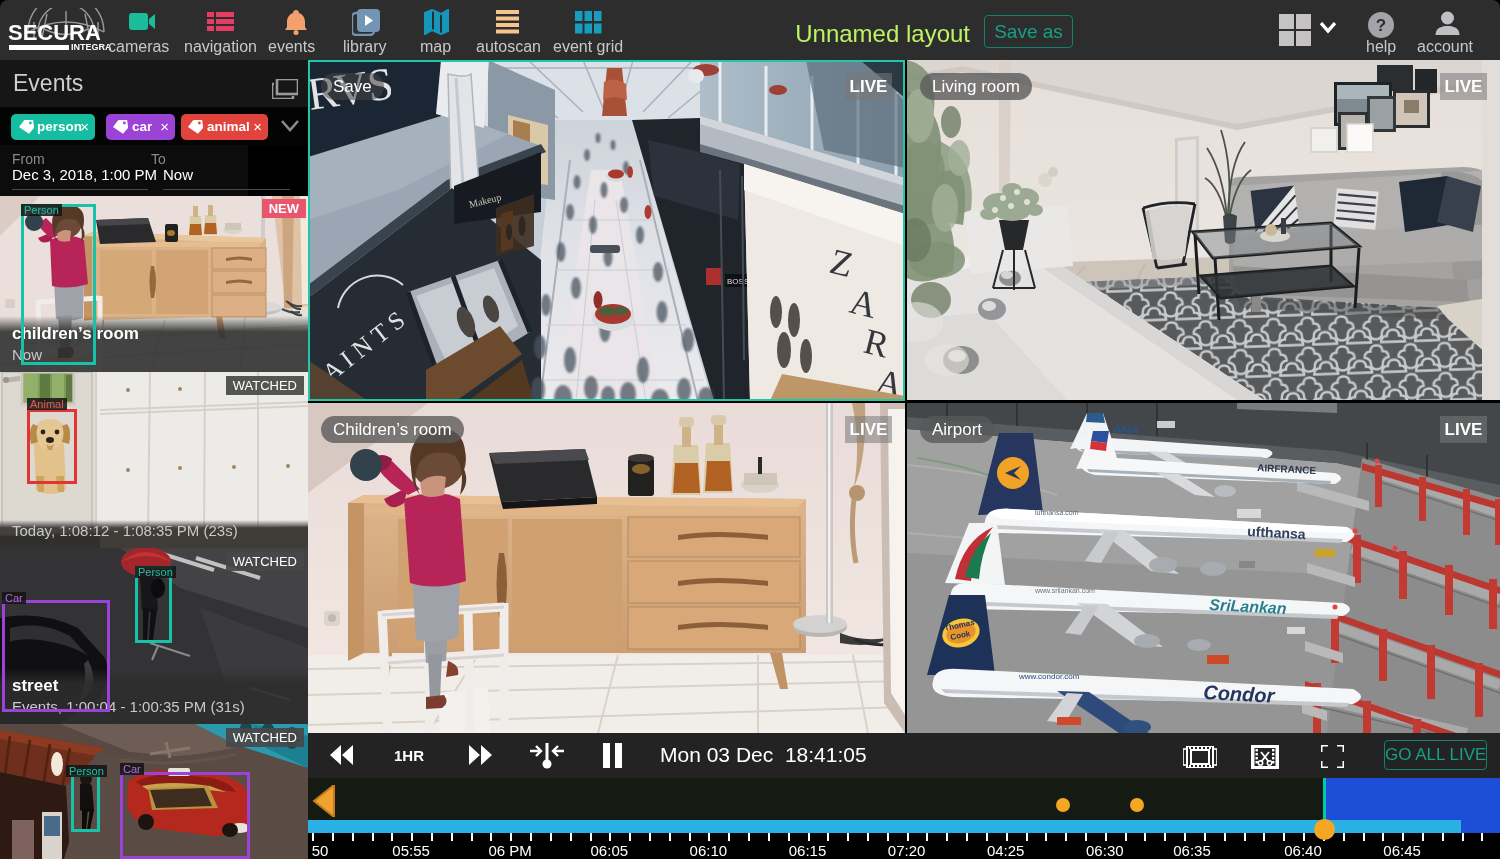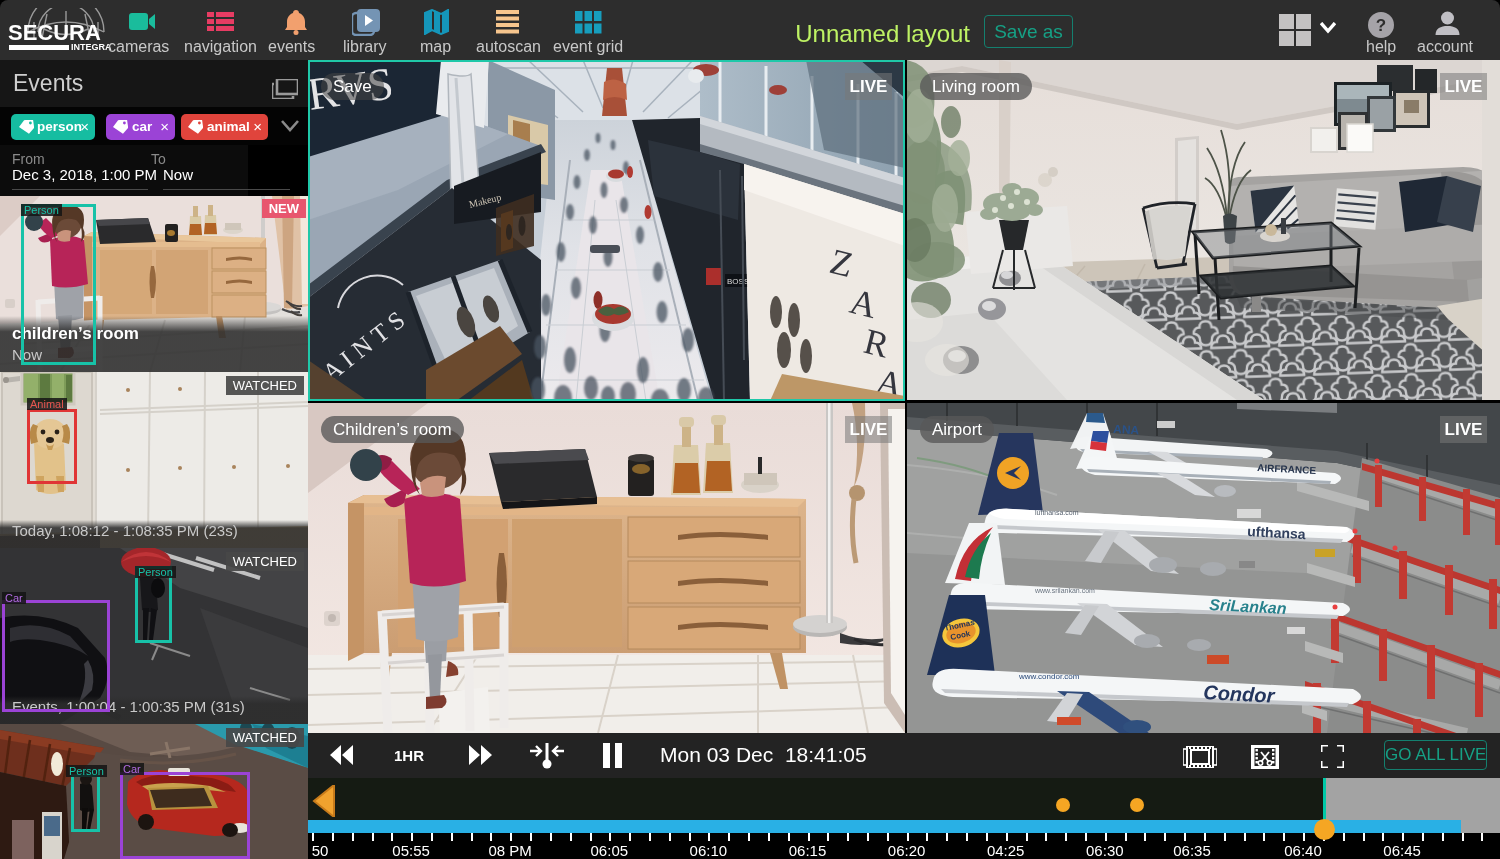--- a/index.html
+++ b/index.html
@@ -35,21 +35,21 @@
 .blab{position:absolute;font-size:11px;padding:0 3px;background:rgba(20,20,20,.85);white-space:nowrap;}
 
 .cell{position:absolute;overflow:hidden;background:#181818;}
 .cam-lbl{position:absolute;left:13px;top:13px;height:27px;border-radius:14px;background:rgba(88,88,88,.78);color:#fff;font-size:17px;line-height:27px;padding:0 12px;}
 .live{position:absolute;right:13px;top:13px;width:47px;height:27px;background:rgba(120,120,120,.55);color:#fff;font-weight:bold;font-size:17px;line-height:27px;text-align:center;}
 #selb{position:absolute;left:308px;top:60px;width:597px;height:341px;border:2px solid #1fc8a9;pointer-events:none;z-index:5;}
 
 #ctrlbar{position:absolute;left:308px;top:733px;width:1192px;height:45px;background:#232323;}
 #ctrlbar .dt{position:absolute;left:352px;top:10px;font-size:21px;color:#fff;}
 #goall{position:absolute;right:13px;top:7px;width:103px;height:30px;border:1px solid #14806f;border-radius:4px;color:#16a085;font-size:17px;text-align:center;line-height:28px;white-space:nowrap;}
-#tl{position:absolute;left:308px;top:778px;width:1192px;height:63px;background:#a3a3a3;}
+#tl{position:absolute;left:308px;top:778px;width:1192px;height:63px;background:#1d4ed8;}
 #tl-green{position:absolute;left:0;top:0;width:1016px;height:42px;background:#151b13;}
 #tl-blue{position:absolute;left:0;top:42px;width:1153px;height:13px;background:#29b0e5;}
 #tl-ticks{position:absolute;left:0;top:55px;width:1192px;height:26px;background:#000;}
 .tick{position:absolute;top:0;width:2px;height:8px;background:#fff;}
 .tlab{position:absolute;top:9px;font-size:15px;color:#fff;transform:translateX(-50%);white-space:nowrap;}
 #cursor{position:absolute;left:1015px;top:0;width:3px;height:43px;background:#00c9a7;}
 .odot{position:absolute;width:14px;height:14px;border-radius:50%;background:#f5a623;}
 </style>
 </head>
 <body>
@@ -376,20 +376,21 @@
       <path d="M10 80 Q40 72 70 88 L88 108 Q70 96 40 92 Q20 90 10 94 Z" fill="#2e2e33"></path>
       <path d="M88 112 Q96 126 92 142 L78 156 Q88 134 84 116 Z" fill="#3c3c42"></path>
 
       <ellipse cx="146" cy="14" rx="25" ry="15" fill="#a4262a"></ellipse>
       <path d="M121 14 Q146 2 171 14 Q146 -6 121 14 Z" fill="#c03438"></path>
       <path d="M140 30 Q150 26 156 32 L158 62 Q150 66 142 62 Z" fill="#17171a"></path>
       <path d="M143 60 L149 60 L147 92 L143 92 Z M151 60 L157 62 L153 92 L149 92 Z" fill="#101013"></path>
       <ellipse cx="158" cy="40" rx="7" ry="10" fill="#0c0c0e"></ellipse>
     </svg>
     <div class="cap">
+          <div class="n">street</div>
           <div class="d">Events, 1:00:04 - 1:00:35 PM (31s)</div>
         </div>
     <div class="badge-w">WATCHED</div>
     <div class="bbox" style="left:135px;top:18px;width:37px;height:77px;border-width:3px;border-color:#17c2a8;"></div>
     <div class="blab" style="left:135px;top:18px;color:#17c2a8;">Person</div>
     <div class="bbox" style="left:2px;top:52px;width:108px;height:112px;border-width:3px;border-color:#9b43d6;"></div>
     <div class="blab" style="left:2px;top:44px;color:#b06ae0;">Car</div>
   </div>
 
   <div class="thumb" id="th4" style="top:664px;height:135px;">
@@ -1182,21 +1183,21 @@
         <div class="tick" style="left:43.6px"></div>
         <div class="tick" style="left:63.5px"></div>
         <div class="tick" style="left:83.3px"></div>
         <div class="tick" style="left:103.1px"></div>
         <div class="tlab" style="left:103.1px">05:55</div>
         <div class="tick" style="left:122.9px"></div>
         <div class="tick" style="left:142.7px"></div>
         <div class="tick" style="left:162.6px"></div>
         <div class="tick" style="left:182.4px"></div>
         <div class="tick" style="left:202.2px"></div>
-        <div class="tlab" style="left:202.2px">08 PM</div>
+        <div class="tlab" style="left:202.2px">06 PM</div>
         <div class="tick" style="left:222.0px"></div>
         <div class="tick" style="left:241.8px"></div>
         <div class="tick" style="left:261.7px"></div>
         <div class="tick" style="left:281.5px"></div>
         <div class="tick" style="left:301.3px"></div>
         <div class="tlab" style="left:301.3px">06:05</div>
         <div class="tick" style="left:321.1px"></div>
         <div class="tick" style="left:340.9px"></div>
         <div class="tick" style="left:360.8px"></div>
         <div class="tick" style="left:380.6px"></div>
@@ -1206,21 +1207,21 @@
         <div class="tick" style="left:440.0px"></div>
         <div class="tick" style="left:459.9px"></div>
         <div class="tick" style="left:479.7px"></div>
         <div class="tick" style="left:499.5px"></div>
         <div class="tlab" style="left:499.5px">06:15</div>
         <div class="tick" style="left:519.3px"></div>
         <div class="tick" style="left:539.1px"></div>
         <div class="tick" style="left:559.0px"></div>
         <div class="tick" style="left:578.8px"></div>
         <div class="tick" style="left:598.6px"></div>
-        <div class="tlab" style="left:598.6px">06:20</div>
+        <div class="tlab" style="left:598.6px">07:20</div>
         <div class="tick" style="left:618.4px"></div>
         <div class="tick" style="left:638.2px"></div>
         <div class="tick" style="left:658.1px"></div>
         <div class="tick" style="left:677.9px"></div>
         <div class="tick" style="left:697.7px"></div>
         <div class="tlab" style="left:697.7px">04:25</div>
         <div class="tick" style="left:717.5px"></div>
         <div class="tick" style="left:737.3px"></div>
         <div class="tick" style="left:757.2px"></div>
         <div class="tick" style="left:777.0px"></div>

